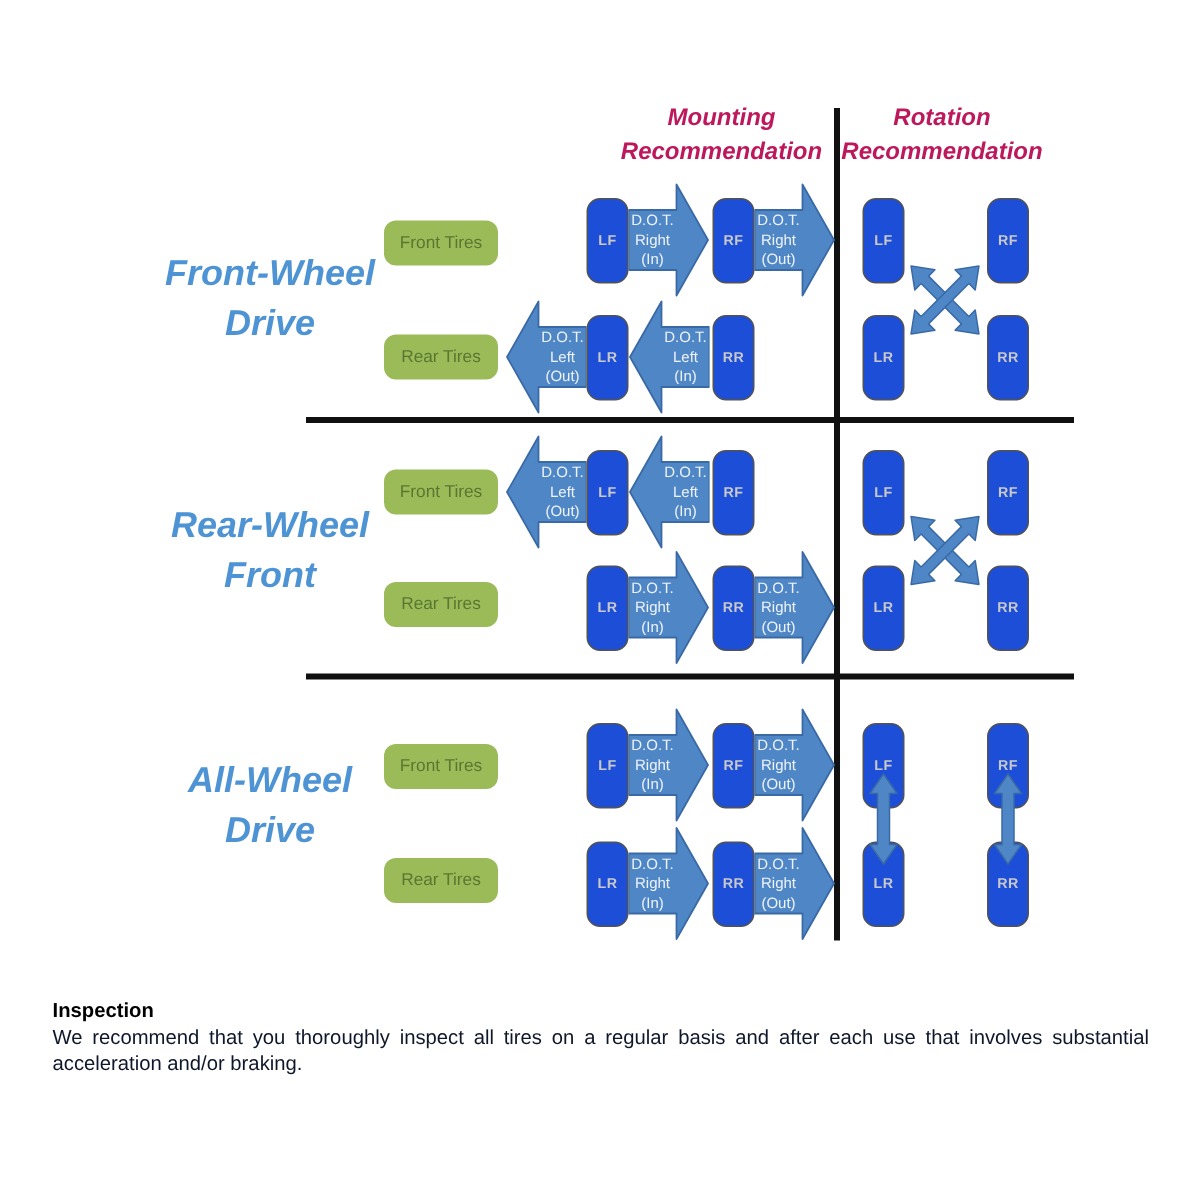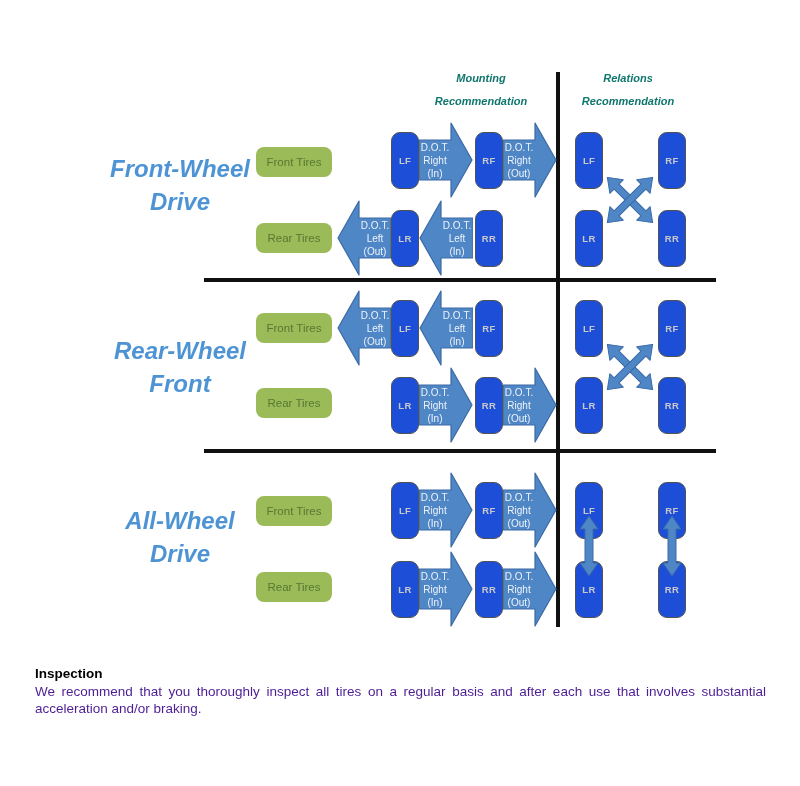--- a/index.html
+++ b/index.html
@@ -1,21 +1,21 @@
 <!DOCTYPE html>
 <html><head>
 <meta charset="utf-8">
 <style>
   html,body{margin:0;padding:0;background:#ffffff;}
   #page{position:relative;width:800px;height:786px;background:#ffffff;overflow:hidden;
         font-family:"Liberation Sans",sans-serif;color:#1a1a1a;}
 
   .intro{position:absolute;left:35px;top:10px;width:740px;font-size:13.5px;color:#1f1f1f;}
 
-  .col-header{position:absolute;text-align:center;color:#0f766e;font-size:11px;
+  .col-header{position:absolute;text-align:center;color:#be185d;font-size:16px;
         font-weight:bold;font-style:italic;line-height:23px;white-space:pre-line;}
 
   .row-label{position:absolute;left:90px;width:180px;text-align:center;color:#4e94d4;
         font-size:24px;font-weight:bold;font-style:italic;line-height:33px;white-space:pre-line;}
 
   .gbtn{position:absolute;left:256px;width:76px;height:30px;background:#9bbb59;
         border-radius:8px;display:flex;align-items:center;justify-content:center;
         font-size:11.5px;color:#5a7731;box-sizing:border-box;}
 
   .tire{position:absolute;width:28px;height:57px;background:#1d4ed8;border:1px solid #525252;
@@ -29,40 +29,40 @@
         font-size:10px;line-height:1.3;white-space:pre-line;}
   .arrow.right .atext{left:0;}
   .arrow.left  .atext{left:22px;}
 
   .rotarrow{position:absolute;}
 
   .hline{position:absolute;left:204px;width:512px;height:4px;background:#101010;}
   .vline{position:absolute;left:556px;top:72px;width:4px;height:555px;background:#101010;}
 
   .para{position:absolute;left:35px;width:731px;font-size:13.5px;line-height:17px;
-        text-align:justify;-moz-text-align-last:left;text-align-last:left;color:#4c1d95;}
+        text-align:justify;-moz-text-align-last:left;text-align-last:left;color:#0f172a;}
   .para.bold{font-weight:bold;}
   .h-bold{position:absolute;left:35px;font-size:13.5px;font-weight:bold;color:#000000;}
 </style>
 </head>
 <body>
 
 <div id="page">
 
 
   <div class="col-header" style="left:405px;top:67px;width:152px;">Mounting
 Recommendation</div>
-  <div class="col-header" style="left:558px;top:67px;width:140px;">Relations
+  <div class="col-header" style="left:558px;top:67px;width:140px;">Rotation
 Recommendation</div>
 
   <div class="vline"></div>
   <div class="hline" style="top:278px;"></div>
   <div class="hline" style="top:449px;"></div>
 
-  <div class="row-label" style="top:152px;">Front-Wheel
+  <div class="row-label" style="top:166px;">Front-Wheel
 Drive</div>
   <div class="gbtn" style="top:147px;">
     <span>Front Tires</span>
   </div>
   <div class="gbtn" style="top:223px;">
     <span>Rear Tires</span>
   </div>
 
   <div class="arrow right" style="left:419px;top:122px;">
     <svg width="54" height="76" viewBox="0 0 54 76">

